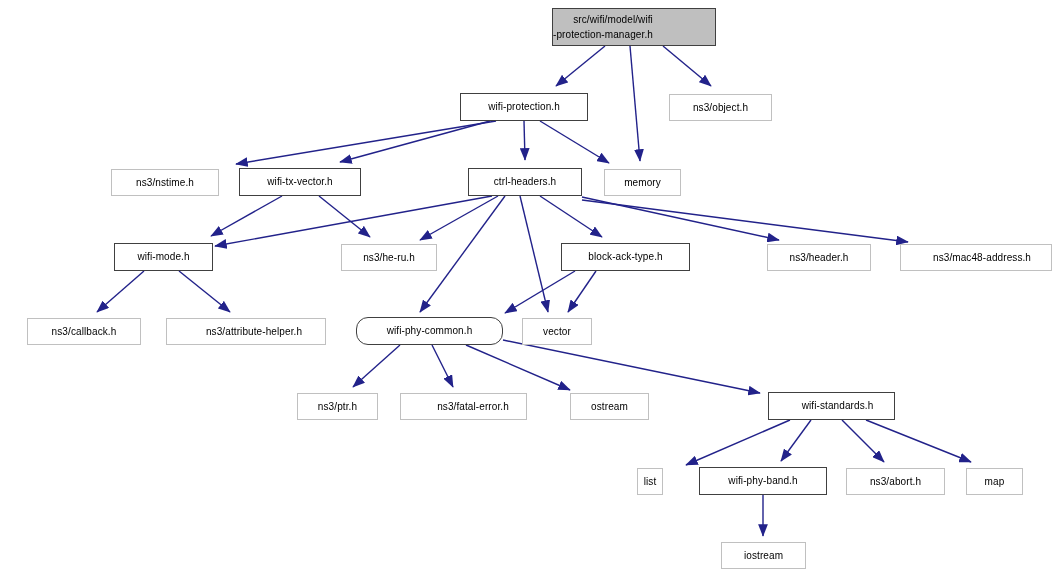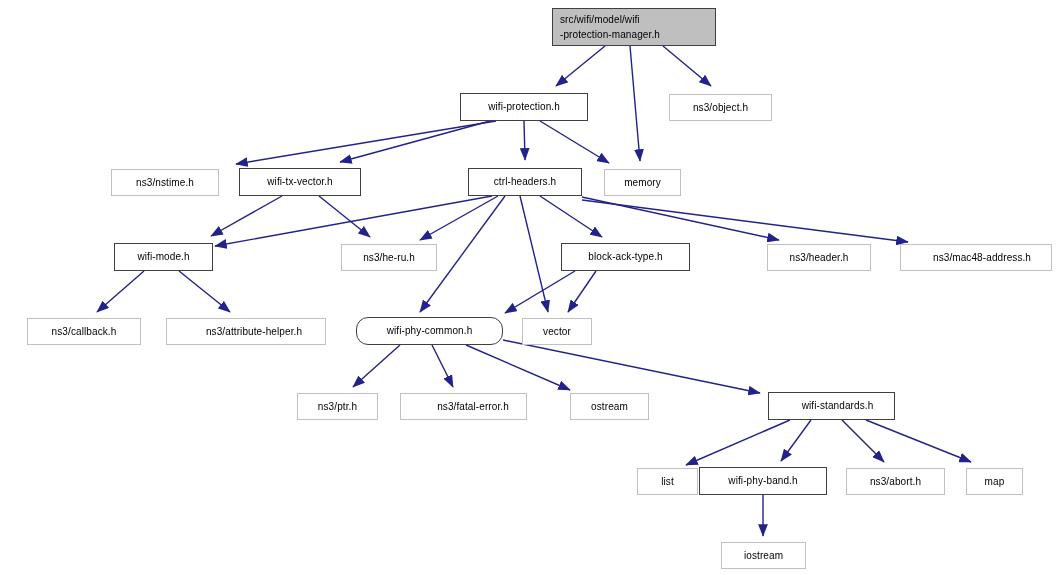--- a/index.html
+++ b/index.html
@@ -38,23 +38,22 @@
     border: 1px solid #c0c0c0;
     white-space: pre;
     letter-spacing: 0.1px;
   }
   .node.bold {
     border: 1.6px solid #404040;
   }
   .node.root {
     background: #bfbfbf;
     border: 1.6px solid #404040;
-    text-align: left;
+    text-align: right;
     justify-content: flex-start;
-    padding-left: 7px;
     line-height: 15px;
   }
 </style>
 </head>
 <body>
 
 <div id="graph-root">
   <svg id="edge-layer" width="1063" height="575" viewBox="0 0 1063 575">
     <defs>
       <marker id="arrowhead" markerWidth="9" markerHeight="7" refX="8.4" refY="3.5" orient="auto" markerUnits="strokeWidth">
@@ -116,19 +115,19 @@
       <div class="node" style="left: 767px; top: 244px; width: 104px; height: 27px;">ns3/header.h</div>
       <div class="node" style="left: 900px; top: 244px; width: 152px; height: 27px; padding-left: 12px;">ns3/mac48-address.h</div>
       <div class="node" style="left: 27px; top: 318px; width: 114px; height: 27px;">ns3/callback.h</div>
       <div class="node" style="left: 166px; top: 318px; width: 160px; height: 27px; padding-left: 16px;">ns3/attribute-helper.h</div>
       <div class="node bold" style="left: 356px; top: 317px; width: 147px; height: 28px; border-radius: 12px;">wifi-phy-common.h</div>
       <div class="node" style="left: 522px; top: 318px; width: 70px; height: 27px;">vector</div>
       <div class="node" style="left: 297px; top: 393px; width: 81px; height: 27px;">ns3/ptr.h</div>
       <div class="node" style="left: 400px; top: 393px; width: 127px; height: 27px; padding-left: 19px;">ns3/fatal-error.h</div>
       <div class="node" style="left: 570px; top: 393px; width: 79px; height: 27px;">ostream</div>
       <div class="node bold" style="left: 768px; top: 392px; width: 127px; height: 28px; padding-left: 12px;">wifi-standards.h</div>
-      <div class="node" style="left: 637px; top: 468px; width: 61px; height: 27px;">list</div>
+      <div class="node" style="left: 637px; top: 468px; width: 26px; height: 27px;">list</div>
       <div class="node bold" style="left: 699px; top: 467px; width: 128px; height: 28px;">wifi-phy-band.h</div>
       <div class="node" style="left: 846px; top: 468px; width: 99px; height: 27px;">ns3/abort.h</div>
       <div class="node" style="left: 966px; top: 468px; width: 57px; height: 27px;">map</div>
       <div class="node" style="left: 721px; top: 542px; width: 85px; height: 27px;">iostream</div>
     </div>
 </div>
 
 </body></html>

